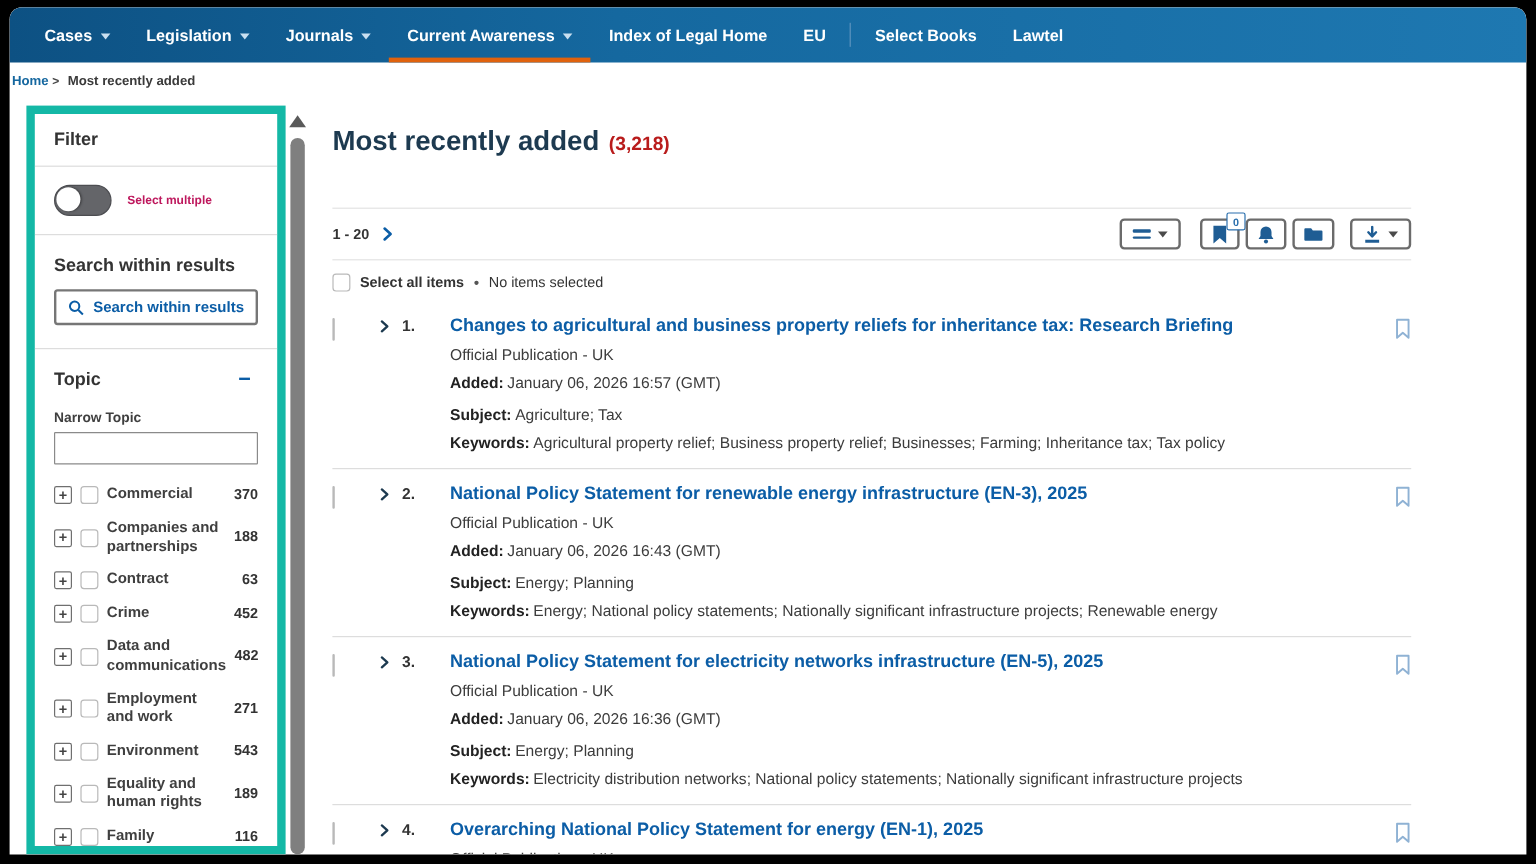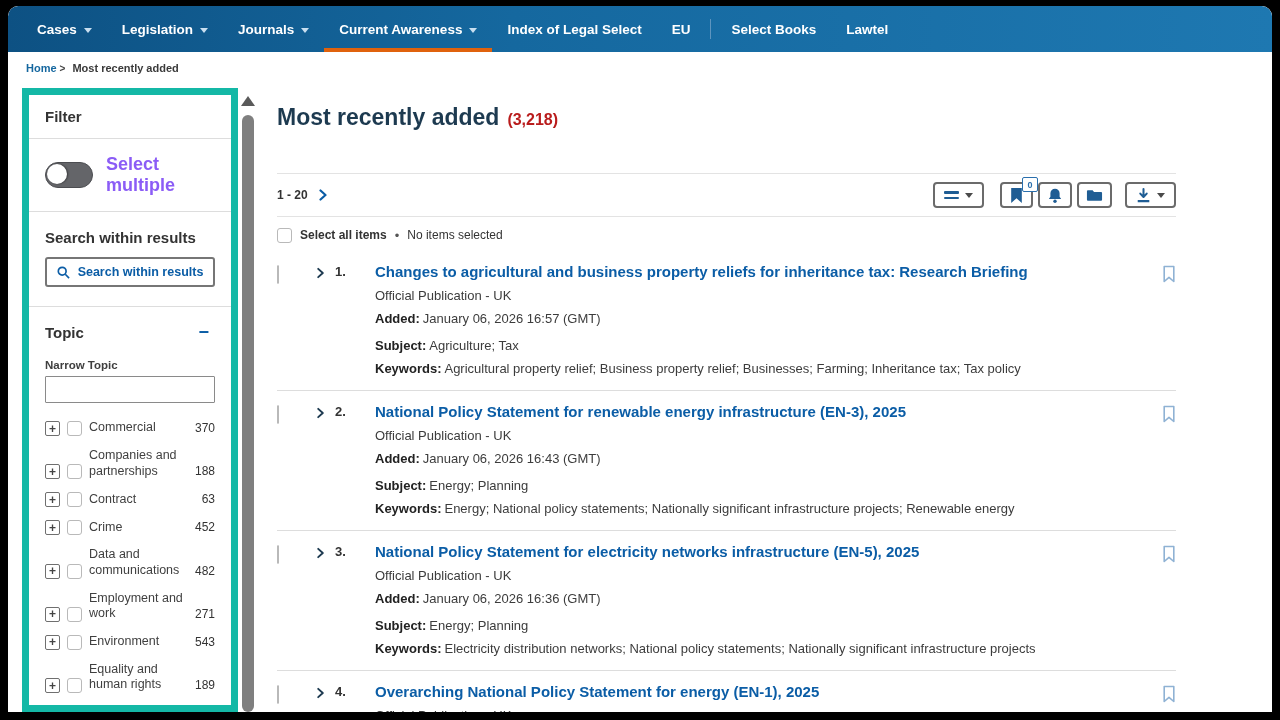--- a/index.html
+++ b/index.html
@@ -12,51 +12,51 @@
   .topnav{flex:0 0 46px;height:46px;background:linear-gradient(90deg,#0d5183 0%,#15689f 40%,#1e78b1 100%);
           display:flex;align-items:stretch;padding-left:14px;border-radius:10px 10px 0 0;}
   .nav-item{display:flex;align-items:center;gap:7px;padding:0 15px;color:#fff;
             font-size:13.5px;font-weight:bold;cursor:pointer;position:relative;white-space:nowrap;}
   .nav-item.active::after{content:"";position:absolute;left:0;right:0;bottom:0;height:4px;background:#e0620d;}
   .caret{width:0;height:0;border-left:4px solid transparent;border-right:4px solid transparent;
          border-top:5px solid #c9dff0;margin-top:2px;}
   .nav-divider{width:1px;background:#5e95bf;margin:13px 5px;}
 
   
-  .breadcrumb{flex:0 0 32px;display:flex;align-items:center;gap:7px;padding-left:18px;
+  .breadcrumb{flex:0 0 32px;display:flex;align-items:center;gap:7px;padding-left:2px;
               font-size:11px;font-weight:bold;}
   .crumb-home{color:#15679f;cursor:pointer;}
   .crumb-sep{color:#444;font-size:10px;margin-left:-4px;}
   .crumb-current{color:#3a3a3a;}
 
   
   .content{flex:1;display:flex;min-height:0;}
   .sidebar-wrap{flex:0 0 auto;display:flex;padding:4px 0 0 14px;}
   .sidebar{width:216px;border:7px solid #14b8a6;background:#fff;overflow:hidden;box-sizing:border-box;}
   .sb-section{padding:13px 16px;border-bottom:1px solid #ddd;}
   .sb-title{font-size:15px;font-weight:bold;color:#333;}
   .toggle-row{display:flex;align-items:center;gap:13px;padding:15px 16px;border-bottom:1px solid #ddd;}
   .toggle{width:46px;height:24px;background:#646569;border-radius:13px;position:relative;
           border:1px solid #4c4d51;cursor:pointer;flex:0 0 auto;}
   .toggle-knob{position:absolute;left:1px;top:1px;width:20px;height:20px;background:#fff;
                border-radius:50%;box-shadow:1px 0 2px rgba(0,0,0,.45);}
-  .toggle-label{font-size:18px;font-weight:bold;color:#8b5cf6;}
+  .toggle-label{font-size:10px;font-weight:bold;color:#be185d;}
   .search-section{padding:17px 16px 19px;border-bottom:1px solid #ddd;}
   .search-btn{margin-top:11px;width:100%;height:30px;border:2px solid #767676;border-radius:3px;
               background:#fff;display:flex;align-items:center;justify-content:center;gap:8px;
               color:#0b5da6;font-weight:bold;font-size:12.5px;cursor:pointer;font-family:inherit;}
   .topic-section{padding:15px 16px 6px;}
   .topic-head{display:flex;justify-content:space-between;align-items:center;}
   .minus-btn{color:#0b5da6;font-size:18px;font-weight:bold;line-height:1;cursor:pointer;background:none;border:none;}
   .narrow-label{margin-top:17px;font-size:11.5px;font-weight:bold;color:#3f3f3f;}
   .narrow-input{margin-top:5px;width:100%;height:27px;border:1.5px solid #8a8a8a;box-sizing:border-box;
                 border-radius:1px;font-family:inherit;font-size:13px;padding:0 6px;}
   .topic-list{margin-top:11px;}
-  .topic-row{display:flex;align-items:flex-end;gap:7px;padding:6px 0;
-             font-size:12.5px;font-weight:normal;color:#3f3f3f;line-height:1.25;}
+  .topic-row{display:flex;align-items:center;gap:7px;padding:6px 0;
+             font-size:12.5px;font-weight:bold;color:#3f3f3f;line-height:1.25;}
   .plusbox{flex:0 0 auto;width:13px;height:13px;border:1.5px solid #6f6f6f;border-radius:2px;
            display:flex;align-items:center;justify-content:center;color:#444;background:#fff;
            margin-top:1px;cursor:pointer;box-sizing:content-box;}
   .plusbox::before{content:"+";font-size:12px;line-height:1;font-weight:bold;}
   .cb{flex:0 0 auto;width:13px;height:13px;border:1.5px solid #b9b9b9;border-radius:3px;
       background:#fff;margin-top:1px;cursor:pointer;}
   .topic-label{flex:1;}
   .topic-count{flex:0 0 auto;font-size:12px;color:#333;}
 
   
@@ -121,21 +121,21 @@
     </div>
     <div class="nav-item">
       <span>Journals</span>
       <span class="caret"></span>
     </div>
     <div class="nav-item active">
       <span>Current Awareness</span>
       <span class="caret"></span>
     </div>
     <div class="nav-item">
-      <span>Index of Legal Select</span>
+      <span>Index of Legal Home</span>
     </div>
     <div class="nav-item">
       <span>EU</span>
     </div>
     <div class="nav-divider"></div>
     <div class="nav-item">
       <span>Select Books</span>
     </div>
     <div class="nav-item">
       <span>Lawtel</span>

